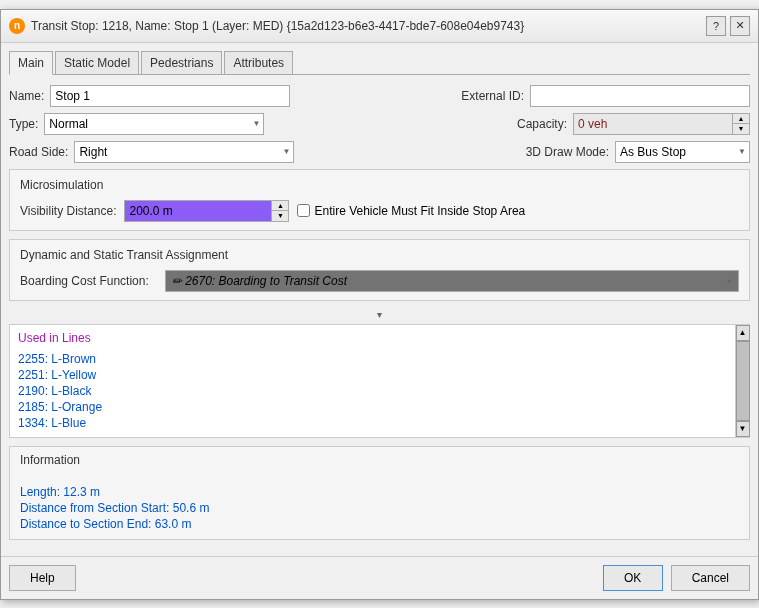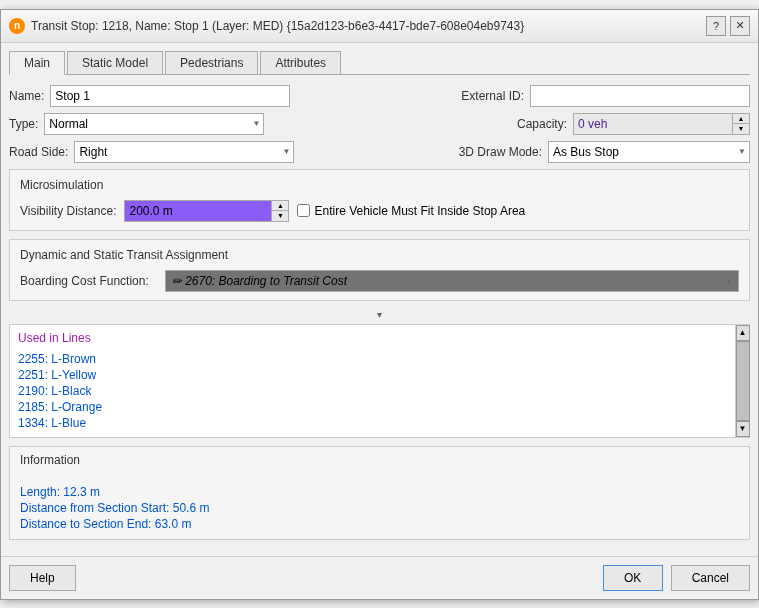--- a/index.html
+++ b/index.html
@@ -66,21 +66,21 @@
     }
     .content {
       padding: 8px;
     }
     .tabs {
       display: flex;
       border-bottom: 1px solid #aaa;
       margin-bottom: 10px;
     }
     .tab {
-      padding: 4px 14px;
+      padding: 4px 8px;
       border: 1px solid #aaa;
       border-bottom: none;
       background: #e8e8e8;
       cursor: pointer;
       margin-right: 2px;
       font-size: 12px;
       color: #333;
     }
     .tab.active {
       background: #f0f0f0;
@@ -128,21 +128,21 @@
       content: '▼';
       position: absolute;
       right: 4px;
       font-size: 8px;
       color: #666;
       pointer-events: none;
     }
     .name-input { width: 240px; }
     .ext-id-input { width: 220px; }
     .type-select { width: 220px; }
-    .capacity-input { width: 200px; background: #e8e8e8; color: #4c1d95; }
+    .capacity-input { width: 200px; background: #e8e8e8; color: #7f1d1d; }
     .roadside-select { width: 220px; }
     .draw-mode-select { width: 200px; }
     .section-group {
       border: 1px solid #ccc;
       padding: 8px 10px;
       margin-bottom: 8px;
       background: #f5f5f5;
     }
     .section-title {
       font-size: 12px;
@@ -413,21 +413,21 @@
       <span class="form-label">Road Side:</span>
       <div class="select-wrapper">
         <select class="form-select roadside-select">
           <option>Right</option>
           <option>Left</option>
         </select>
       </div>
       <span style="flex:1"></span>
       <span class="form-label">3D Draw Mode:</span>
       <div class="select-wrapper">
-        <select class="form-select draw-mode-select" style="width:202px;">
+        <select class="form-select draw-mode-select" style="width:135px;">
           <option>As Bus Stop</option>
           <option>None</option>
           <option>Custom</option>
         </select>
       </div>
     </div>
 
     <div class="section-group">
       <div class="section-title">Microsimulation</div>
       <div class="visibility-row">

